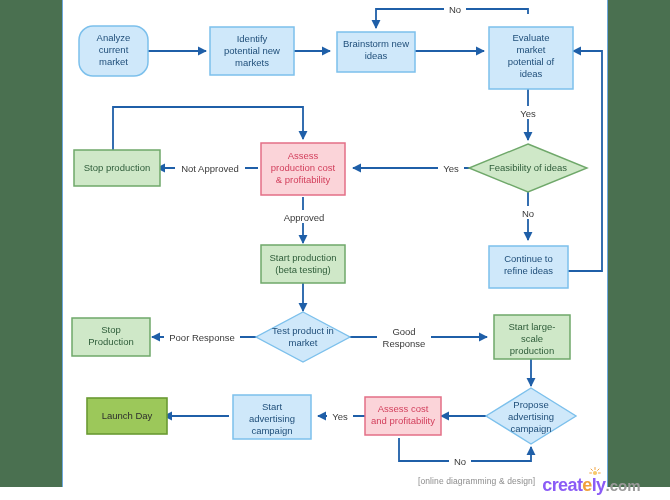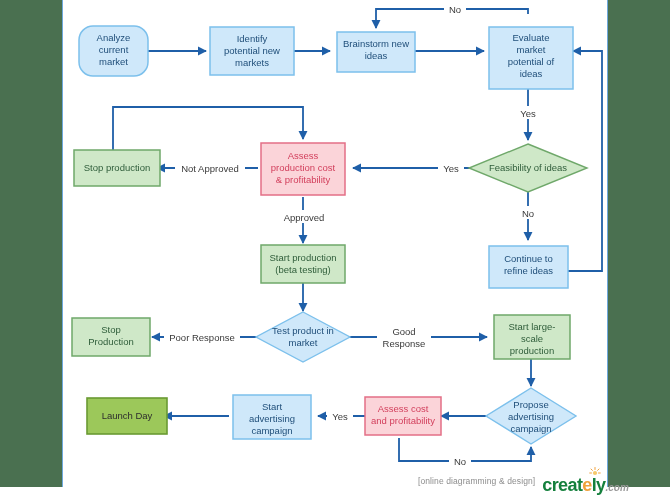--- a/index.html
+++ b/index.html
@@ -74,28 +74,27 @@
   }
   .wm-logo {
     position: relative;
     font-family: "Liberation Sans", sans-serif;
     font-size: 18px;
     font-weight: bold;
     letter-spacing: -0.6px;
     line-height: 1;
     white-space: nowrap;
   }
-  .wm-b { color: #15803d; }
+  .wm-b { color: #8b5cf6; }
   .wm-o { color: #f0a13c; }
   .wm-dot {
-    font-size: 10px;
+    font-size: 15px;
     font-weight: bold;
     color: #9a9a9a;
     letter-spacing: 0;
-    font-style: italic;
   }
   .wm-sun {
     position: absolute;
     left: 47px;
     top: -9px;
     width: 12px;
     height: 12px;
   }
 </style>
 </head>

